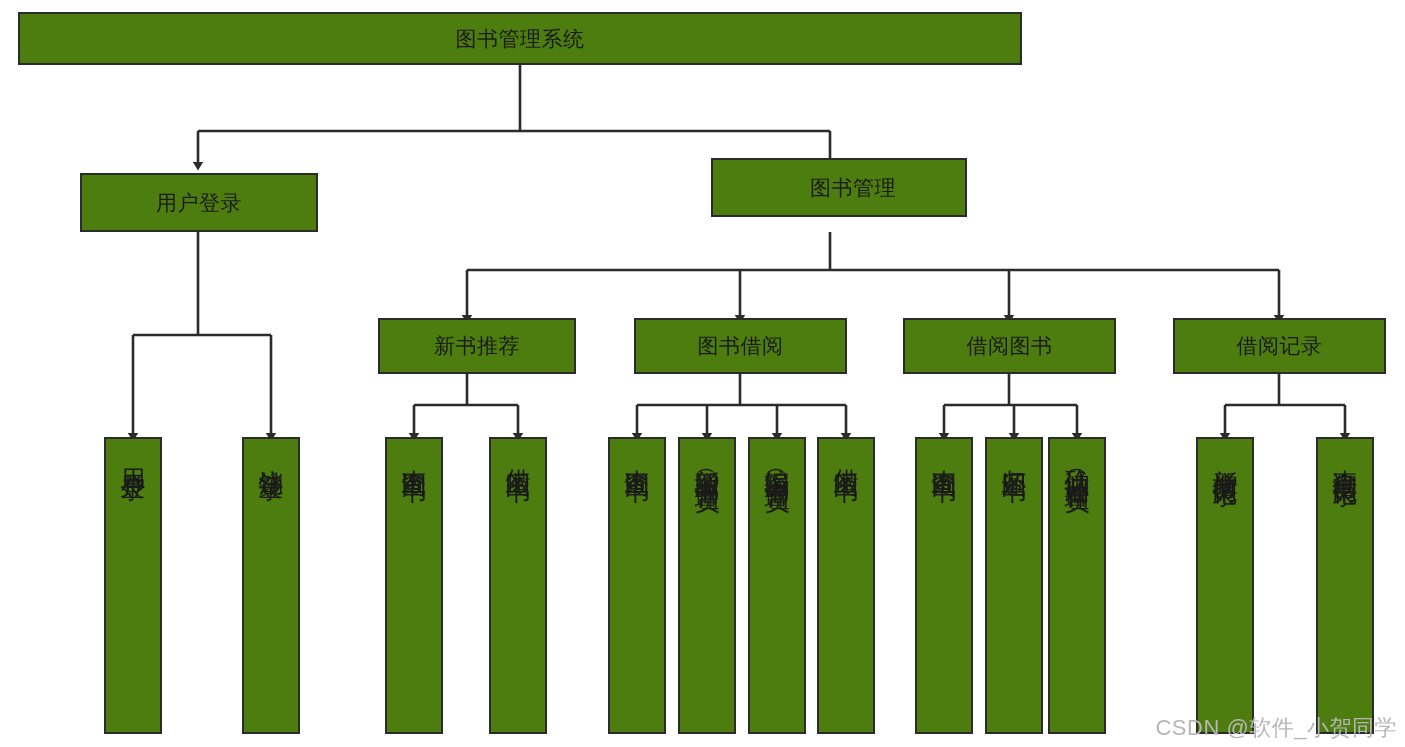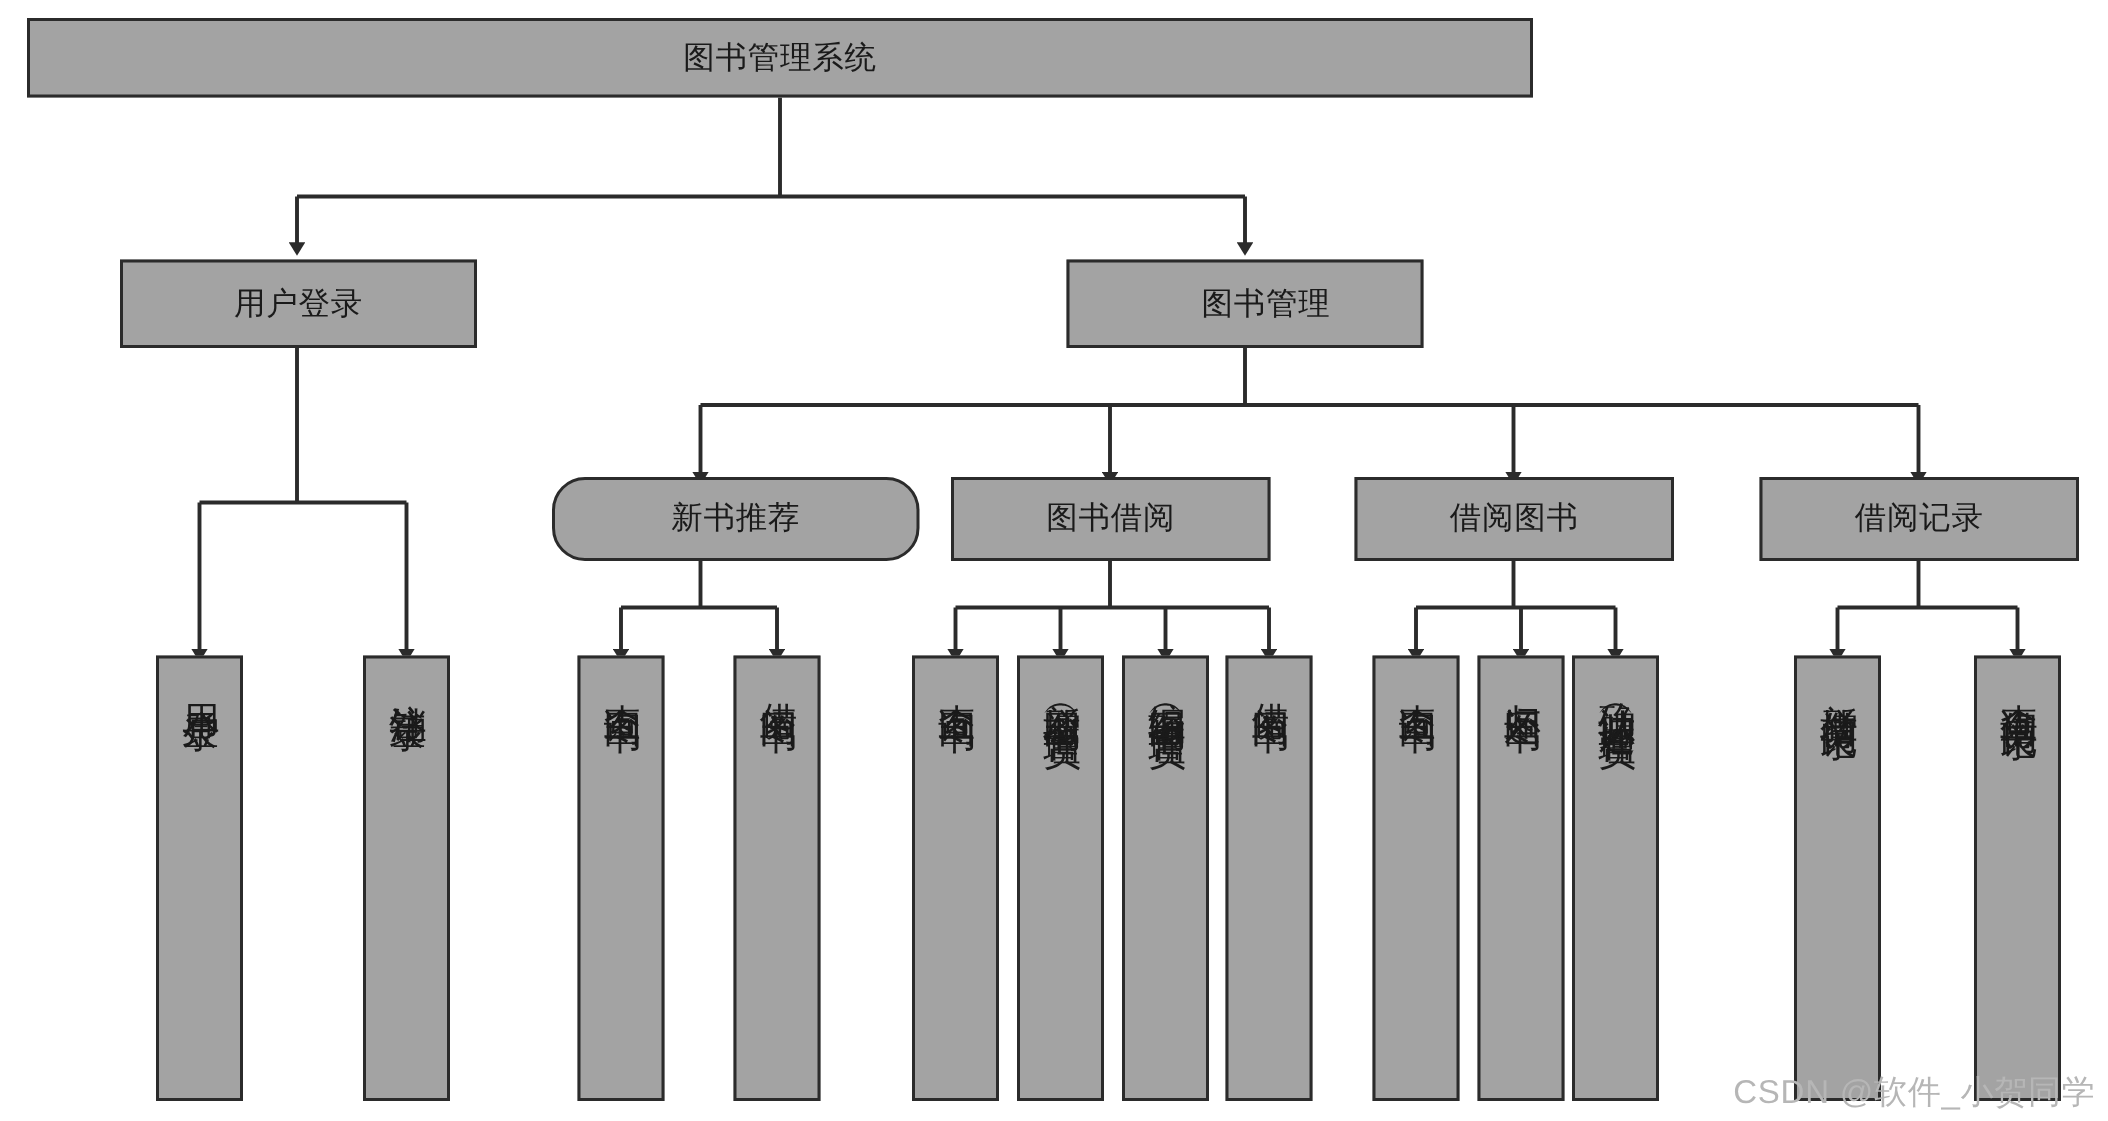--- a/index.html
+++ b/index.html
@@ -25,21 +25,21 @@
     left: 0;
     top: 0;
     width: 1405px;
     height: 747px;
     pointer-events: none;
   }
   .node {
     position: absolute;
     box-sizing: border-box;
     border: 2px solid #2b2b2b;
-    background: #a3a3a3;
+    background: #4d7c0f;
     display: flex;
     align-items: center;
     justify-content: center;
     color: #1a1a1a;
   }
   .node-label {
     display: block;
     text-align: center;
     line-height: 1.02;
     white-space: nowrap;
@@ -156,25 +156,25 @@
     </g>
   </svg>
 
   <div class="node horiz" style="left:18px; top:12px; width:1004px; height:53px;">
     <span class="node-label">图书管理系统</span>
   </div>
 
   <div class="node horiz" style="left:80px; top:173px; width:238px; height:59px;">
     <span class="node-label">用户登录</span>
   </div>
-  <div class="node horiz" style="left:711px; top:173px; width:238px; height:59px;padding-left:28px;">
+  <div class="node horiz" style="left:711px; top:158px; width:256px; height:59px;padding-left:28px;">
     <span class="node-label">图书管理</span>
   </div>
 
-  <div class="node horiz" style="left:368px; top:318px; width:245px; height:56px;border-radius:22px;">
+  <div class="node horiz" style="left:378px; top:318px; width:198px; height:56px;">
     <span class="node-label">新书推荐</span>
   </div>
   <div class="node horiz" style="left:634px; top:318px; width:213px; height:56px;justify-content:center;">
     <span class="node-label">图书借阅</span>
   </div>
   <div class="node horiz" style="left:903px; top:318px; width:213px; height:56px;">
     <span class="node-label">借阅图书</span>
   </div>
   <div class="node horiz" style="left:1173px; top:318px; width:213px; height:56px;align-items:center;">
     <span class="node-label">借阅记录</span>

